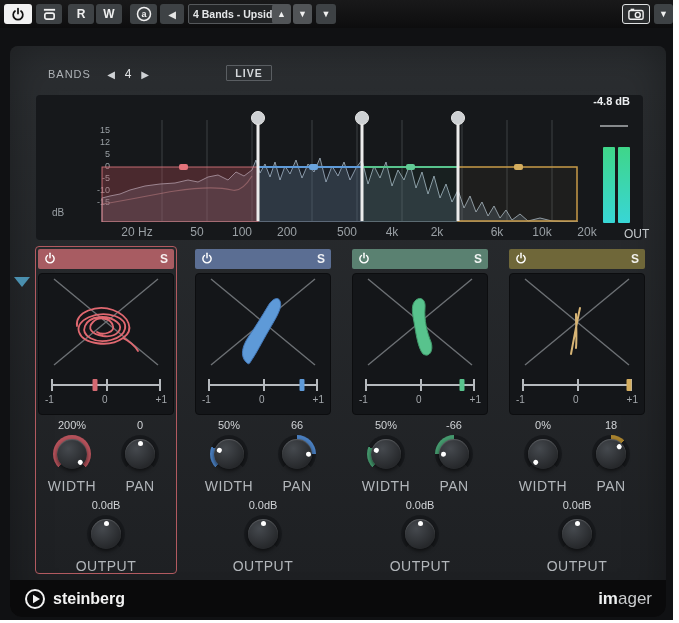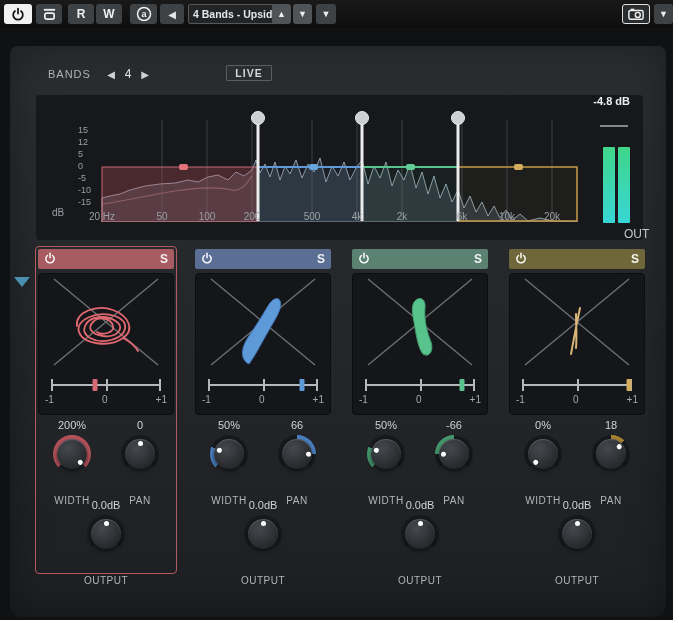--- a/index.html
+++ b/index.html
@@ -30,23 +30,23 @@
 
   .bands-label{position:absolute;left:48px;top:68px;font-size:11px;letter-spacing:1px;color:#aeb2b6;}
   .step{position:absolute;top:66px;width:16px;height:16px;color:#cfd2d5;font-size:10px;background:none;border:none;cursor:pointer;padding:0;}
   .step.left{left:103px;} .step.right{left:137px;}
   .bands-value{position:absolute;left:119px;top:67px;width:18px;text-align:center;font-size:12px;color:#e2e4e6;}
   .live{position:absolute;left:226px;top:65px;width:46px;height:16px;background:#2b2e31;border:1px solid #5a5e62;border-radius:1px;
         color:#d4d7da;font-size:10.5px;font-weight:bold;letter-spacing:1px;font-family:inherit;cursor:pointer;}
 
   
   .spectrum{position:absolute;left:36px;top:95px;width:607px;height:145px;background:#16181b;border-radius:4px;}
-  .dbtick{position:absolute;left:42px;width:26px;font-size:9px;color:#9aa0a5;}
+  .dbtick{position:absolute;left:48px;width:26px;text-align:right;font-size:9px;color:#9aa0a5;}
   .dbunit{position:absolute;left:16px;top:112px;font-size:10px;color:#9aa0a5;}
-  .ftick{position:absolute;top:116px;transform:translateX(-50%);font-size:10px;color:#9aa0a5;white-space:nowrap;}
+  .ftick{position:absolute;top:130px;transform:translateX(-50%);font-size:12px;color:#9aa0a5;white-space:nowrap;margin-left:35px;}
   .plot{position:absolute;left:64px;top:15px;}
   .outval{position:absolute;right:13px;top:0;font-size:11px;font-weight:bold;color:#eceef0;}
   .outpeak{position:absolute;left:564px;top:30px;width:28px;height:2px;background:#86898c;}
   .outbar{position:absolute;top:52px;width:12px;height:76px;border-radius:1px;background:linear-gradient(#3fd689,#38d6d6);}
   .outbar.b1{left:567px;} .outbar.b2{left:582px;}
   .outlabel{position:absolute;left:588px;top:132px;width:34px;text-align:left;font-size:12px;color:#c4c8cb;}
 
   
   .bandcol{position:absolute;top:246px;width:140px;height:326px;border:1px solid transparent;border-radius:4px;}
   .bandcol.selected{border-color:#b25a60;}
@@ -55,21 +55,21 @@
   .bhead .solo{font-size:12px;font-weight:bold;color:rgba(255,255,255,.9);cursor:pointer;}
   .scope{position:absolute;left:2px;top:26px;width:136px;height:142px;background:#141619;border-radius:4px;border:1px solid #0c0d0f;box-sizing:border-box;}
   .meter{position:absolute;left:12px;right:12px;top:104px;height:14px;}
   .meter .mline{position:absolute;left:0;right:0;top:6px;height:2px;background:#b5b9bd;}
   .meter .mtick{position:absolute;top:1px;width:2px;height:12px;background:#b5b9bd;}
   .meter .marker{position:absolute;top:1px;width:5px;height:12px;border-radius:1px;transform:translateX(-50%);}
   .mlabels{position:absolute;left:6px;right:6px;top:120px;display:flex;justify-content:space-between;font-size:10px;color:#a4a8ac;}
   .knobrow{position:absolute;left:2px;top:172px;width:136px;display:flex;}
   .kcell{width:50%;display:flex;flex-direction:column;align-items:center;}
   .kval{font-size:11px;color:#d0d3d6;height:16px;}
-  .klabel{font-size:10px;color:#b2b6ba;letter-spacing:.5px;margin-top:22px;}
+  .klabel{font-size:14px;color:#b2b6ba;letter-spacing:.5px;margin-top:5px;}
   .knob{position:relative;width:38px;height:38px;cursor:pointer;}
   .knob .ring{position:absolute;inset:0;border-radius:50%;}
   .knob .face{position:absolute;inset:4px;border-radius:50%;background:radial-gradient(circle at 38% 32%,#45494e,#26282b 72%);
               box-shadow:inset 0 1px 1px rgba(255,255,255,.18),0 2px 4px rgba(0,0,0,.6);}
   .knob .dot{position:absolute;left:50%;top:50%;width:5px;height:5px;margin:-2.5px 0 0 -2.5px;border-radius:50%;background:#fff;}
   .outrow{position:absolute;left:2px;top:252px;width:136px;display:flex;flex-direction:column;align-items:center;}
   .expand{position:absolute;left:14px;top:277px;width:0;height:0;border-left:8px solid transparent;border-right:8px solid transparent;
           border-top:10px solid #4a8fae;cursor:pointer;}
 
   
@@ -457,14 +457,26 @@
       <div class="kval">0.0dB</div>
       <div class="knob">
           <div class="ring" style="background: conic-gradient(rgb(23, 25, 28) 0deg, rgb(23, 25, 28) 135deg, transparent 135deg, transparent 225deg, rgb(23, 25, 28) 225deg, rgb(23, 25, 28) 360deg);"></div>
           <div class="face"></div>
           <div class="dot" style="transform: rotate(0deg) translateY(-11px);"></div>
         </div>
       <div class="klabel">OUTPUT</div>
     </div>
   </div>
 
+  <div class="footer">
+    <div class="brand">
+      <svg width="22" height="22" viewBox="0 0 22 22">
+        <circle cx="11" cy="11" r="9" fill="none" stroke="#f2f2f2" stroke-width="2"></circle>
+        <polygon points="9,6.8 16,11 9,15.2" fill="#f2f2f2"></polygon>
+      </svg>
+      <span>steinberg</span>
+    </div>
+    <div class="product">
+      <b>im</b><span>ager</span>
+    </div>
+  </div>
 
 </div>
 
 </body></html>

